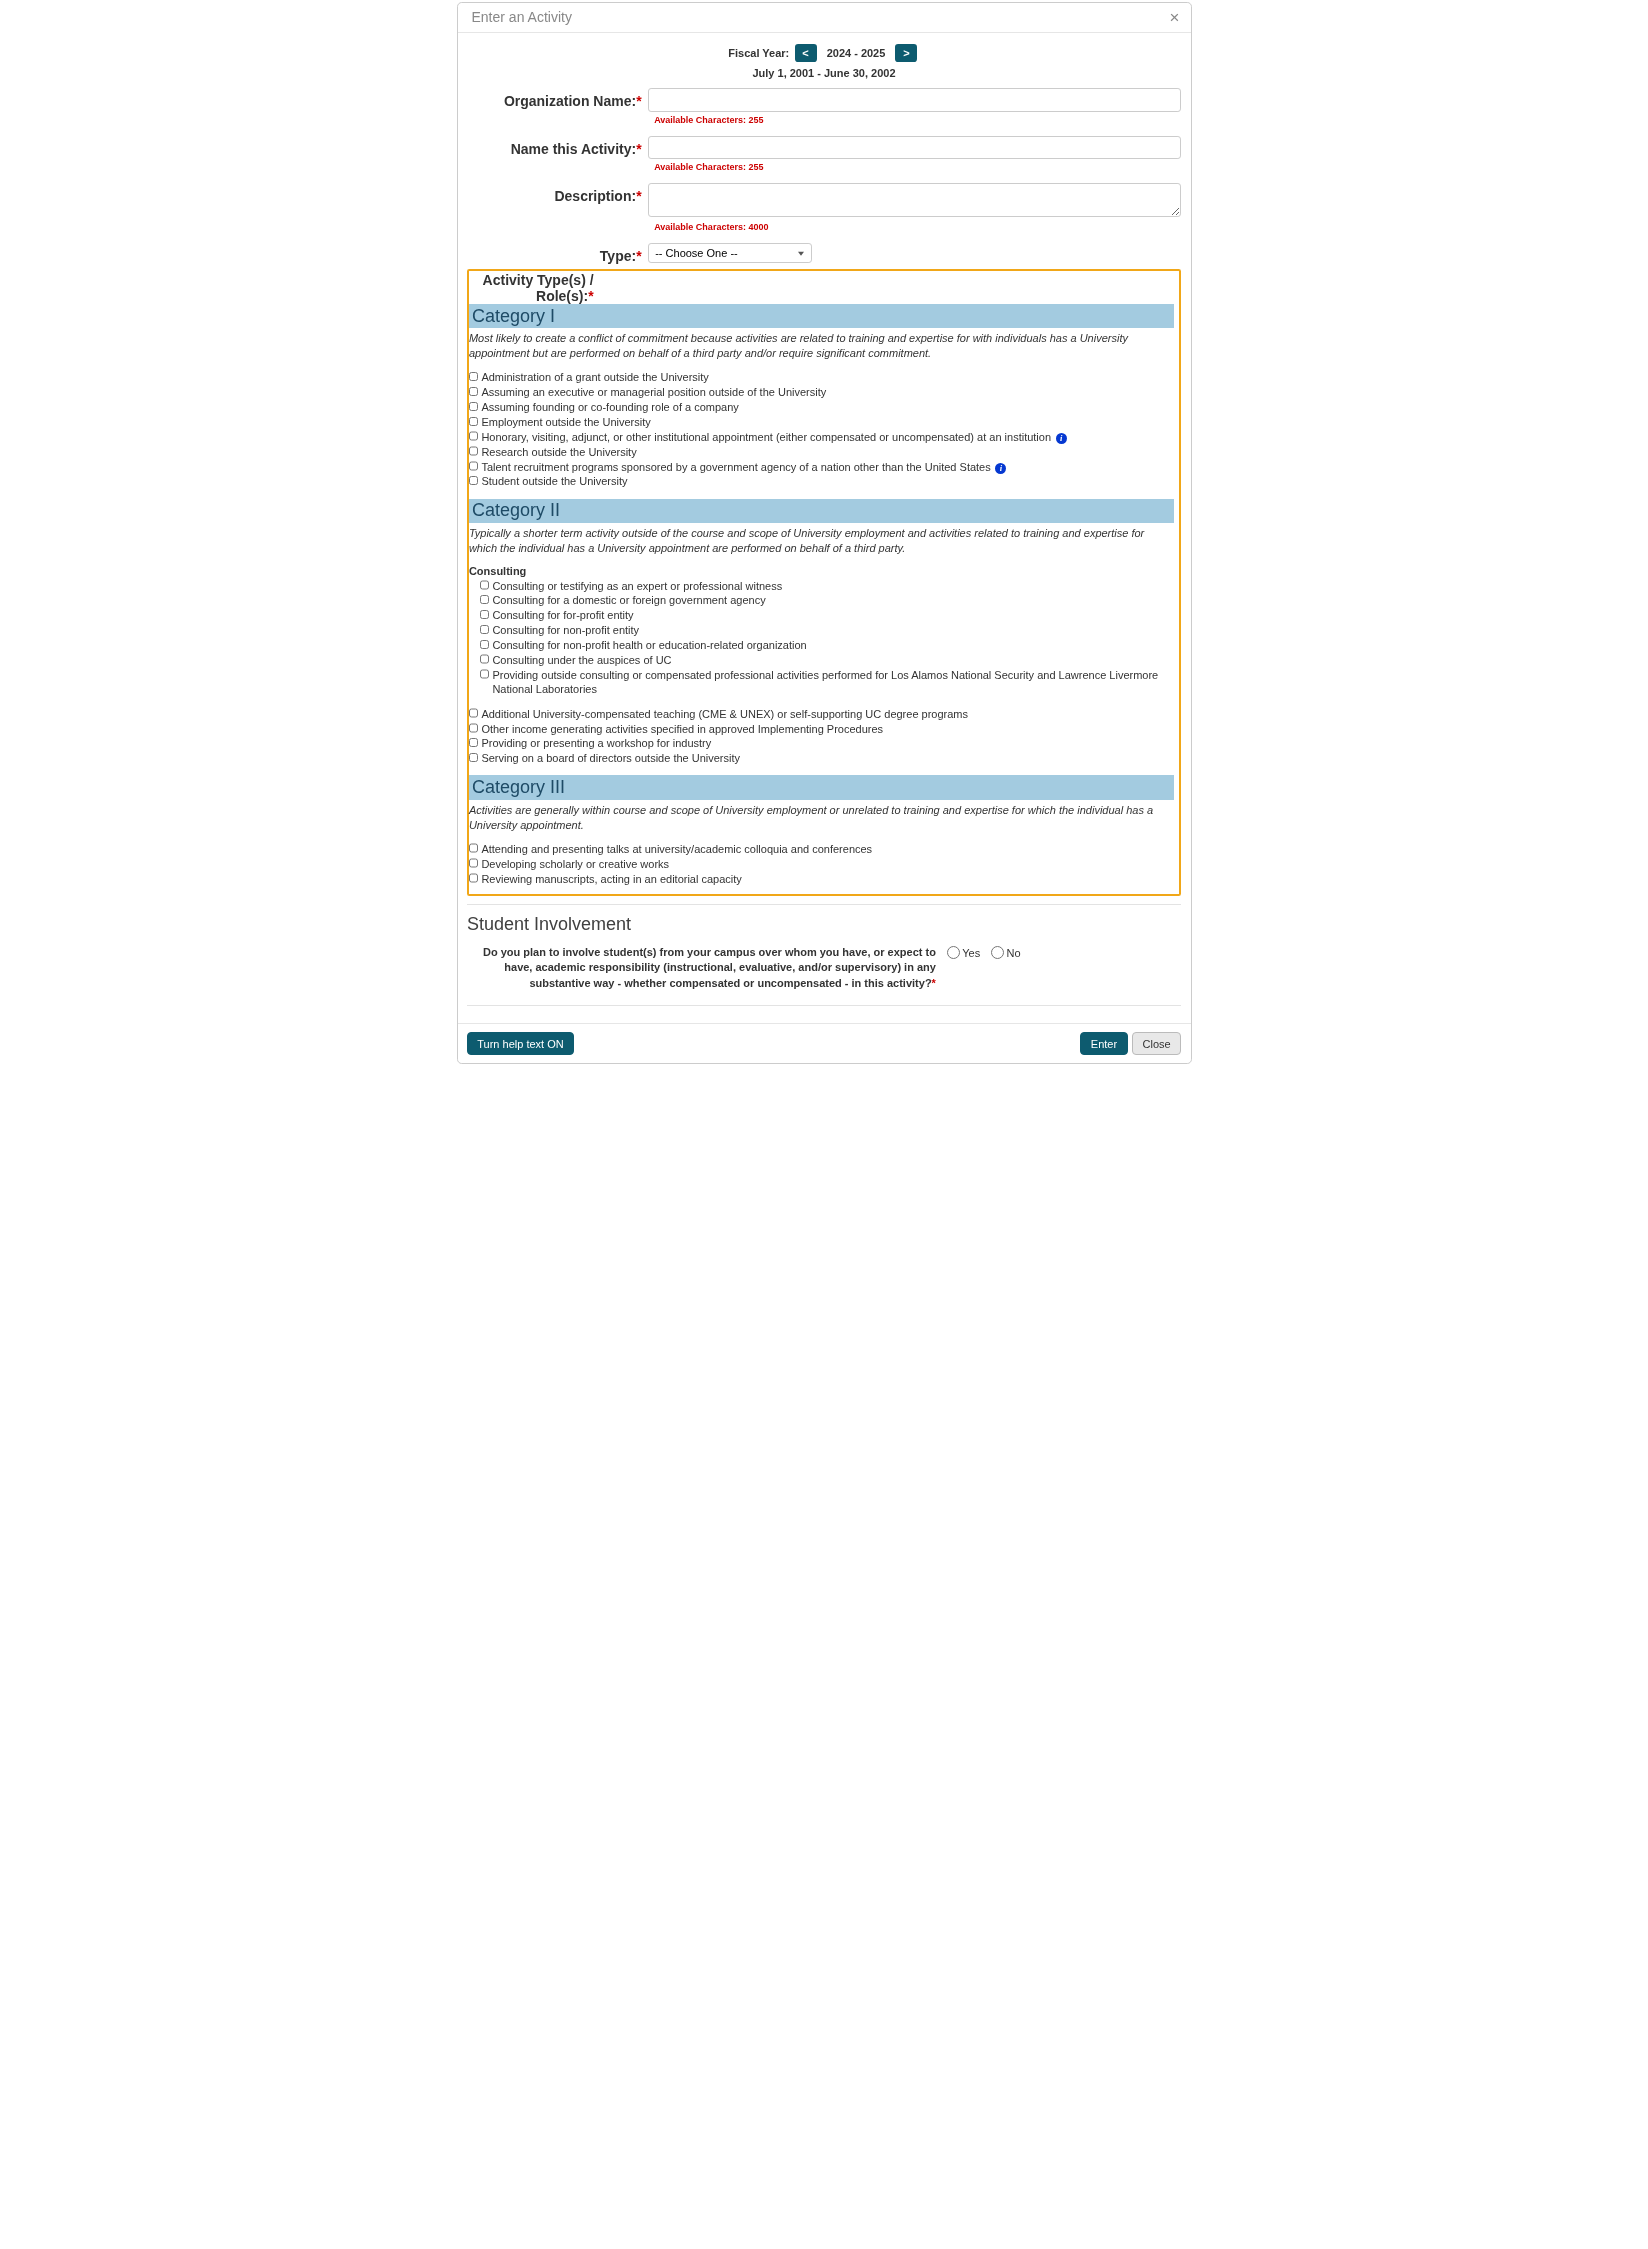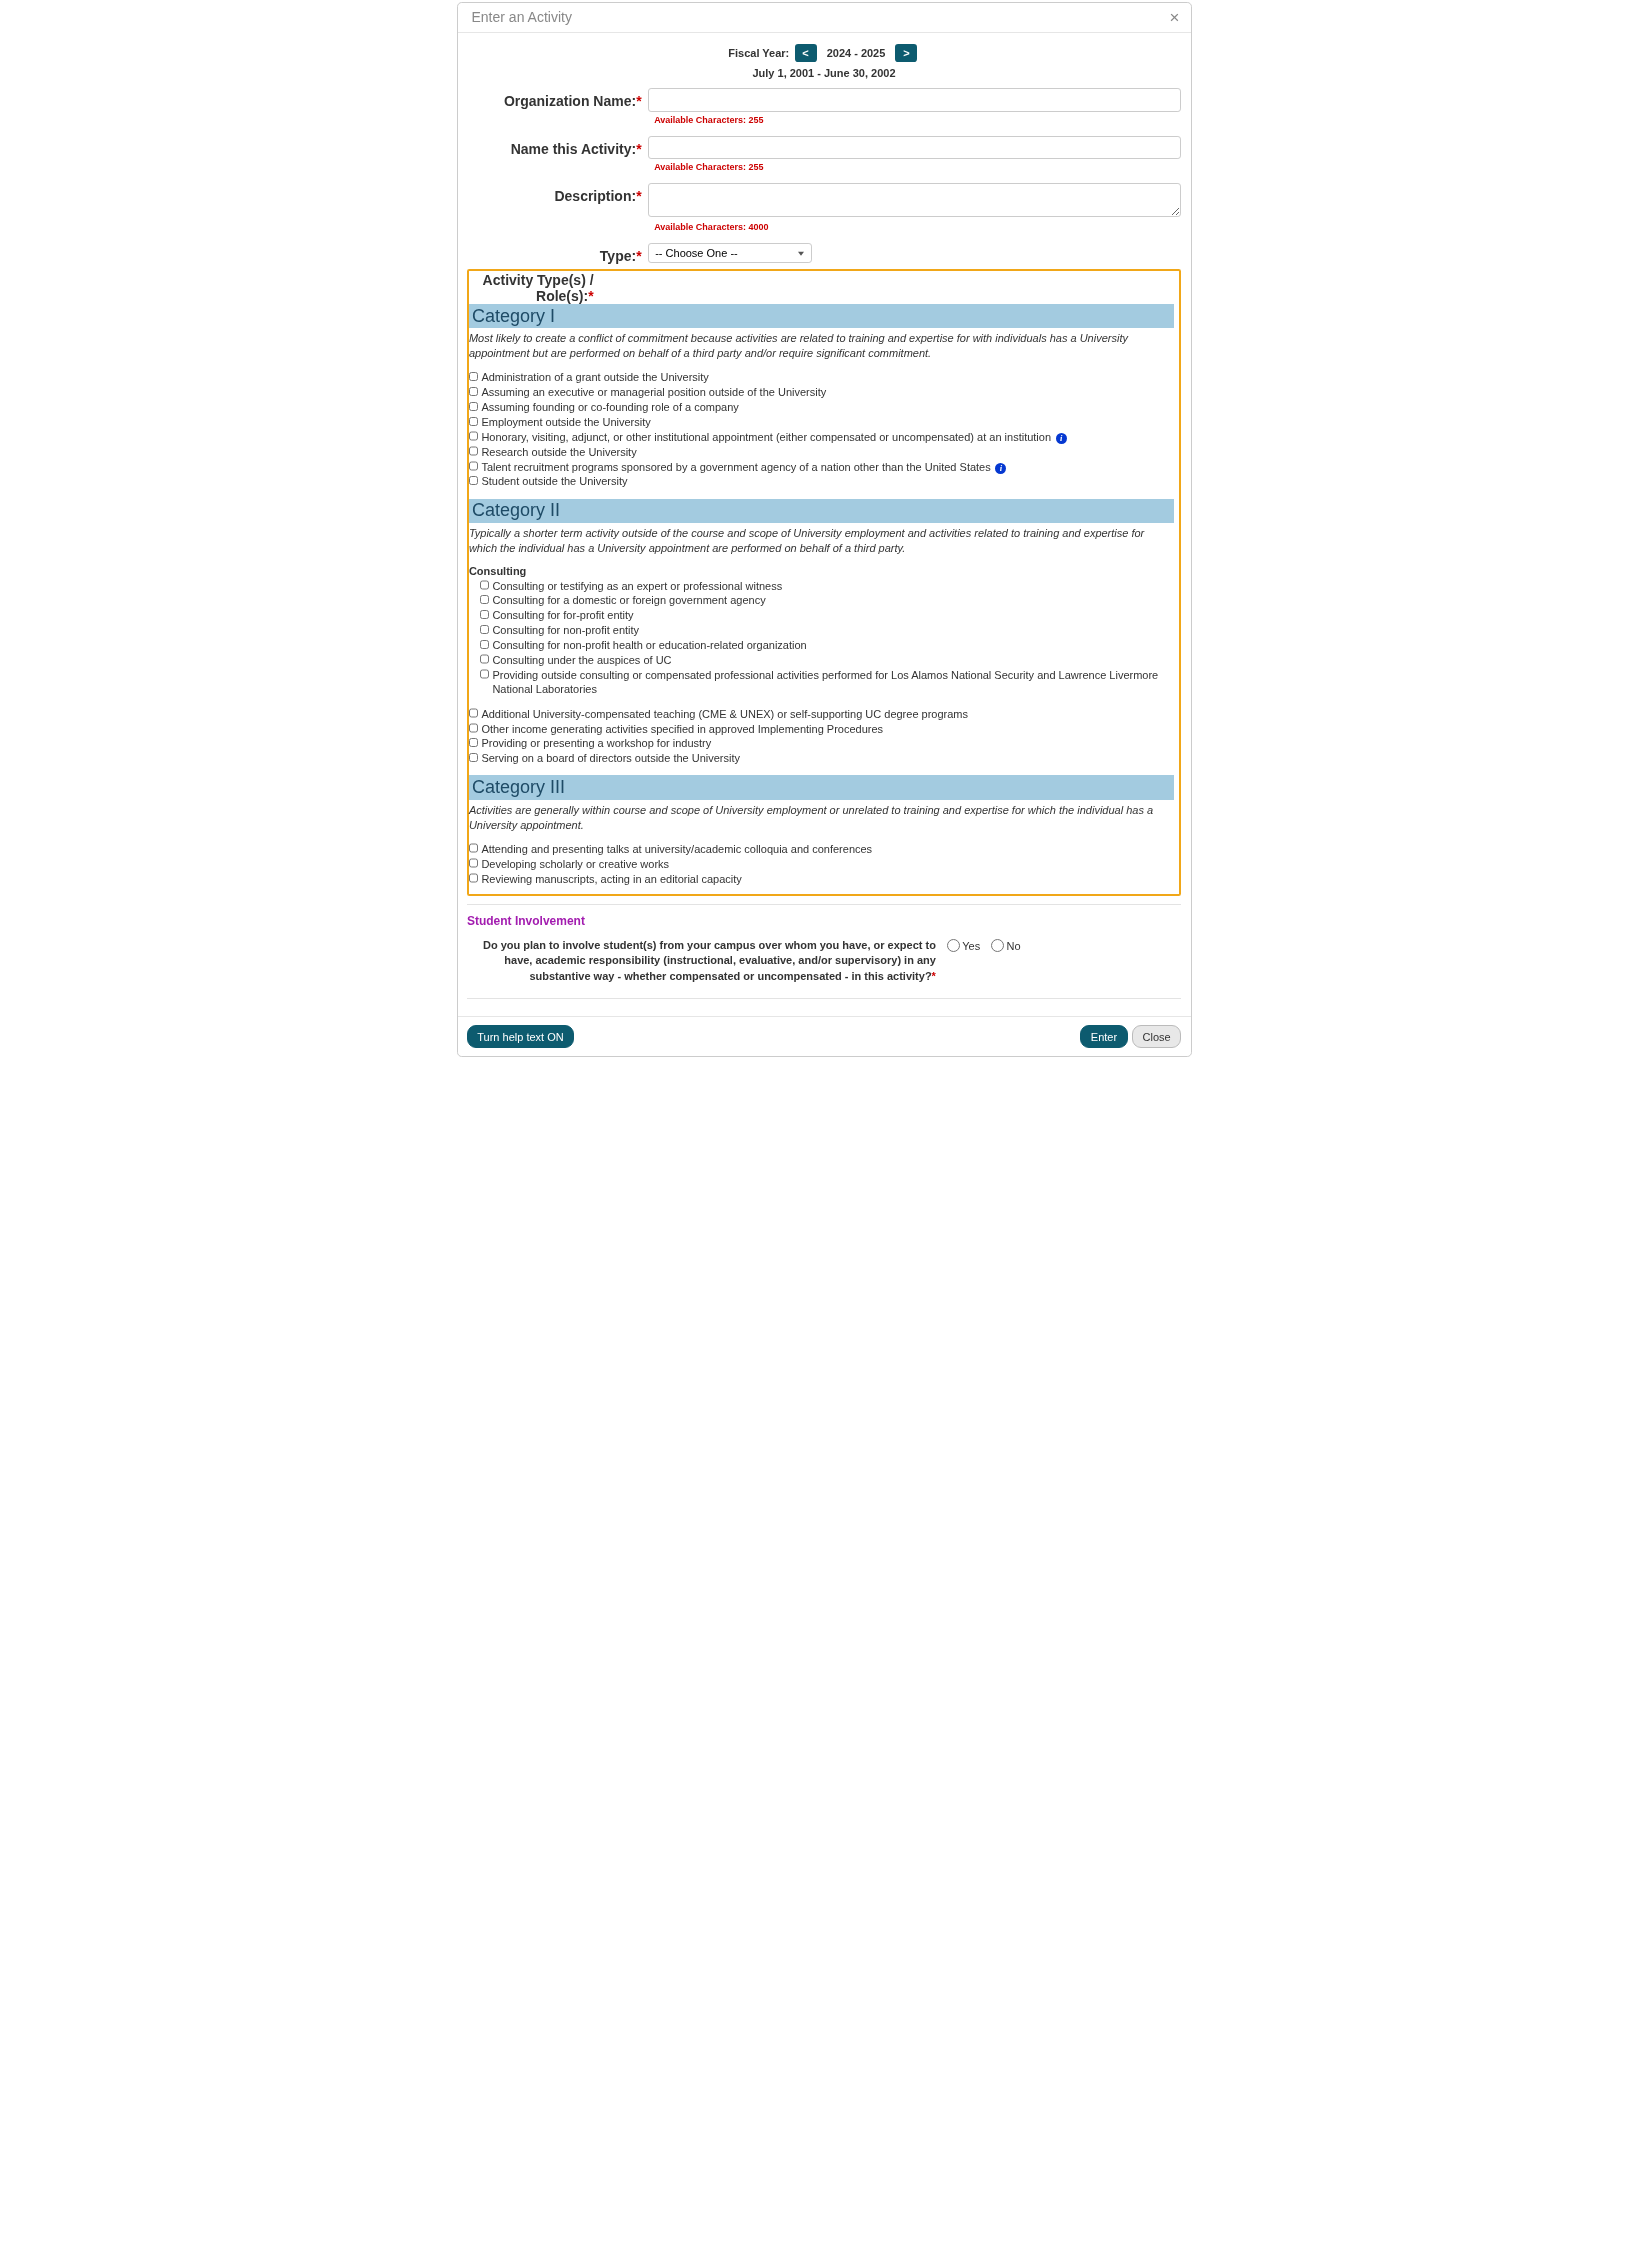--- a/index.html
+++ b/index.html
@@ -157,24 +157,24 @@
     font-style: italic;
     font-family: Georgia, serif;
     margin-left: 1.6px;
   }
   .section-divider {
     border: none;
     border-top: 0.8px solid #e3e3e3;
     margin: 7.8px 0 9.4px 0;
   }
   .section-title {
-    font-size: 12px;
-    color: #a21caf;
+    font-size: 18px;
+    color: #404040;
     margin-bottom: 9.4px;
-    font-weight: bold;
+    font-weight: normal;
   }
   .student-row {
     display: flex;
     align-items: flex-start;
     gap: 11px;
     margin-bottom: 14px;
   }
   .student-label {
     width: 469px;
     text-align: right;
@@ -184,21 +184,21 @@
   .radio-group { display: flex; gap: 11px; padding-top: 1.6px; }
   .radio-group label { display: flex; align-items: center; gap: 2.3px; font-weight: normal;}
   .modal-footer {
     display: flex;
     justify-content: space-between;
     align-items: center;
     padding: 7.8px 9.4px;
     border-top: 0.8px solid #e6e6e6;
   }
   .btn {
-    border-radius: 9px;
+    border-radius: 4px;
     padding: 4.7px 9.4px;
     font-size: 11px;
     cursor: pointer;
   }
   .btn-teal {
     background: #0d5b6f;
     color: #fff;
     border: 0.8px solid #0d5b6f;
   }
   .btn-grey {

